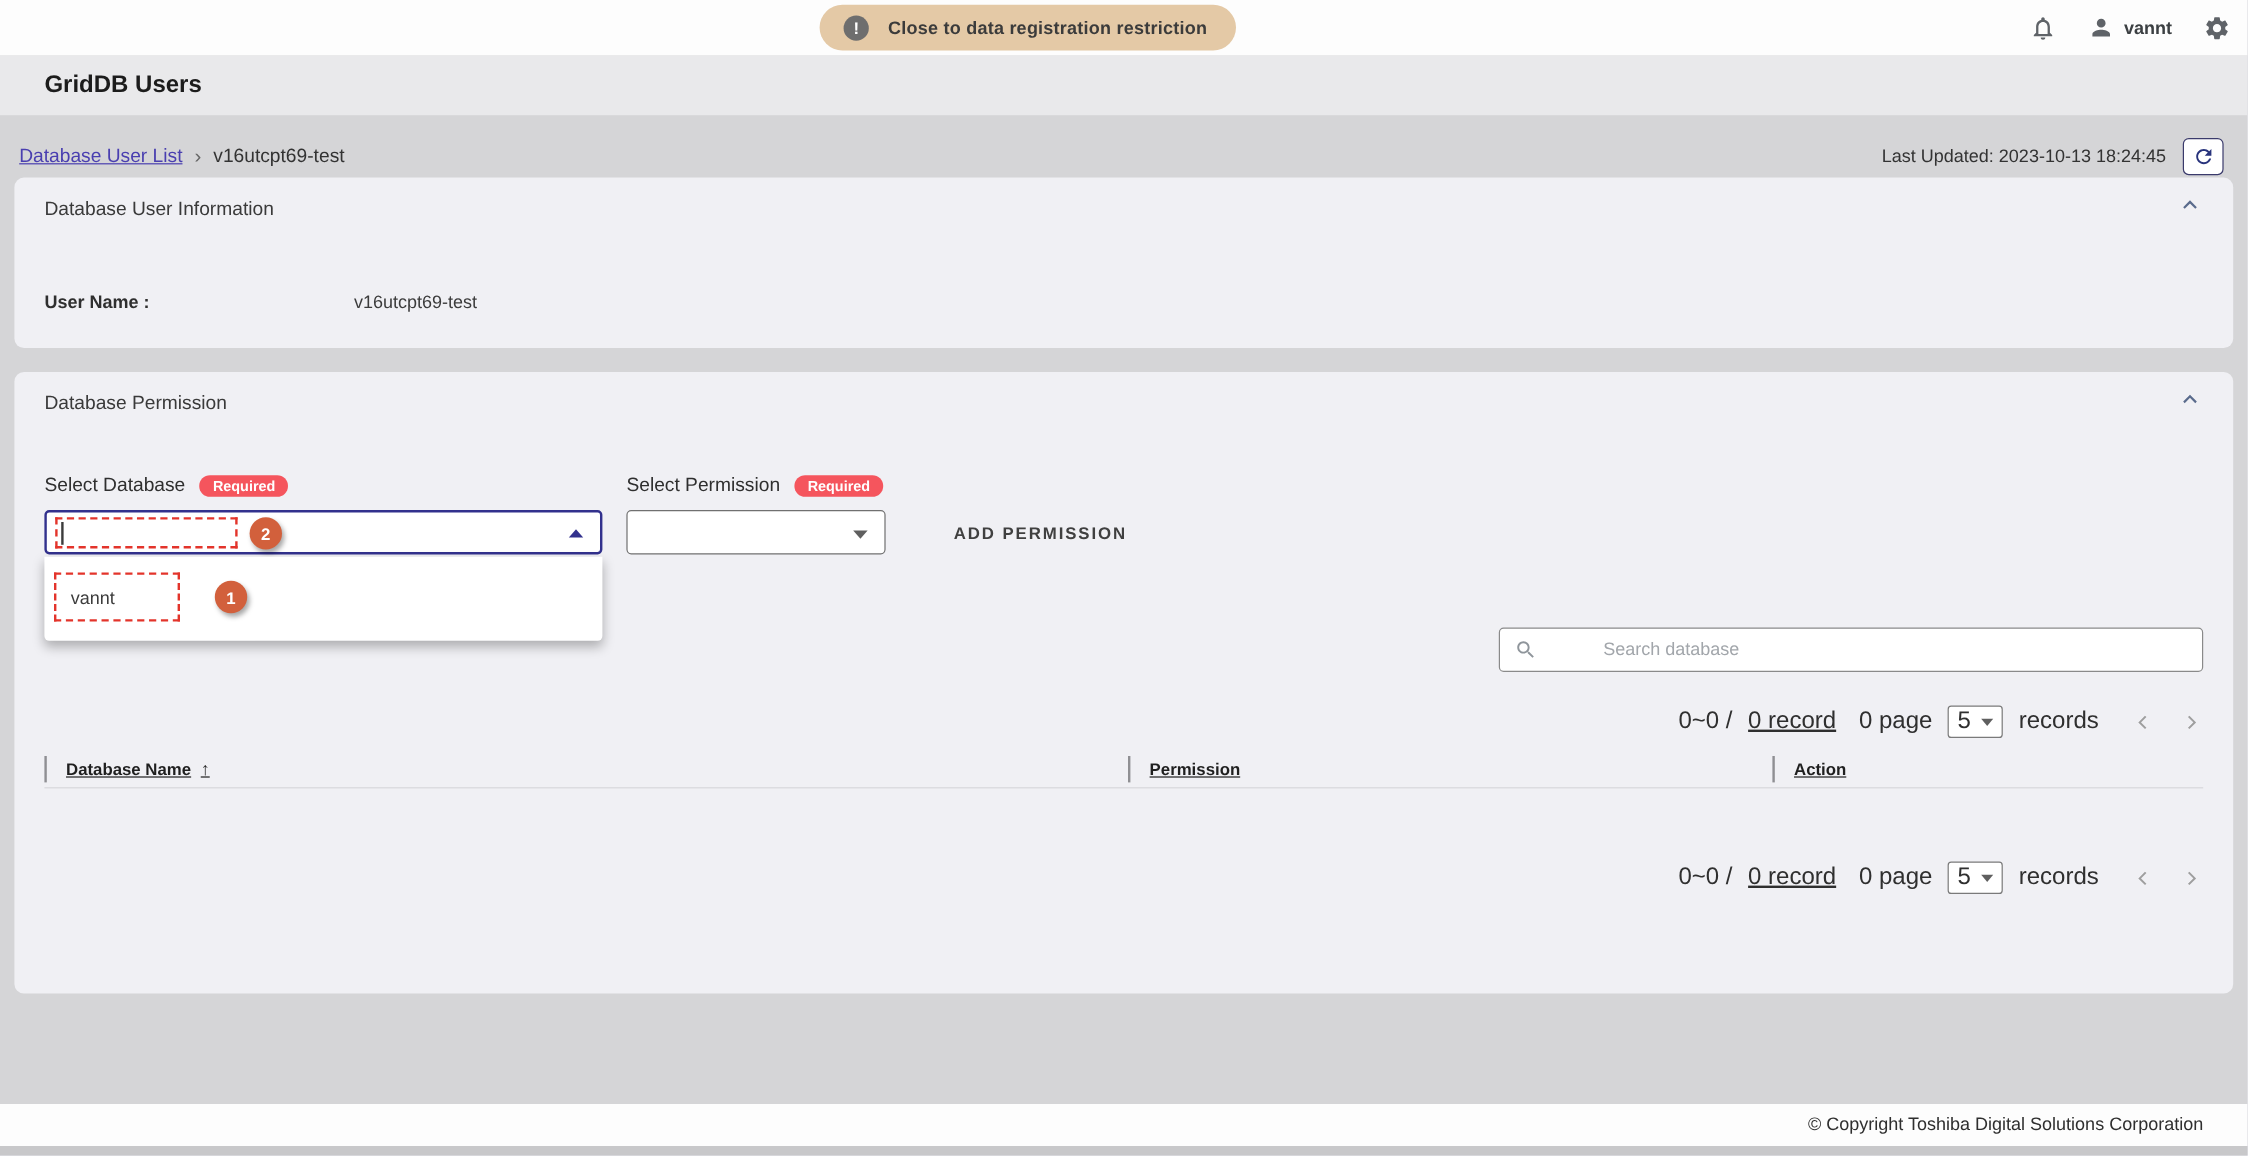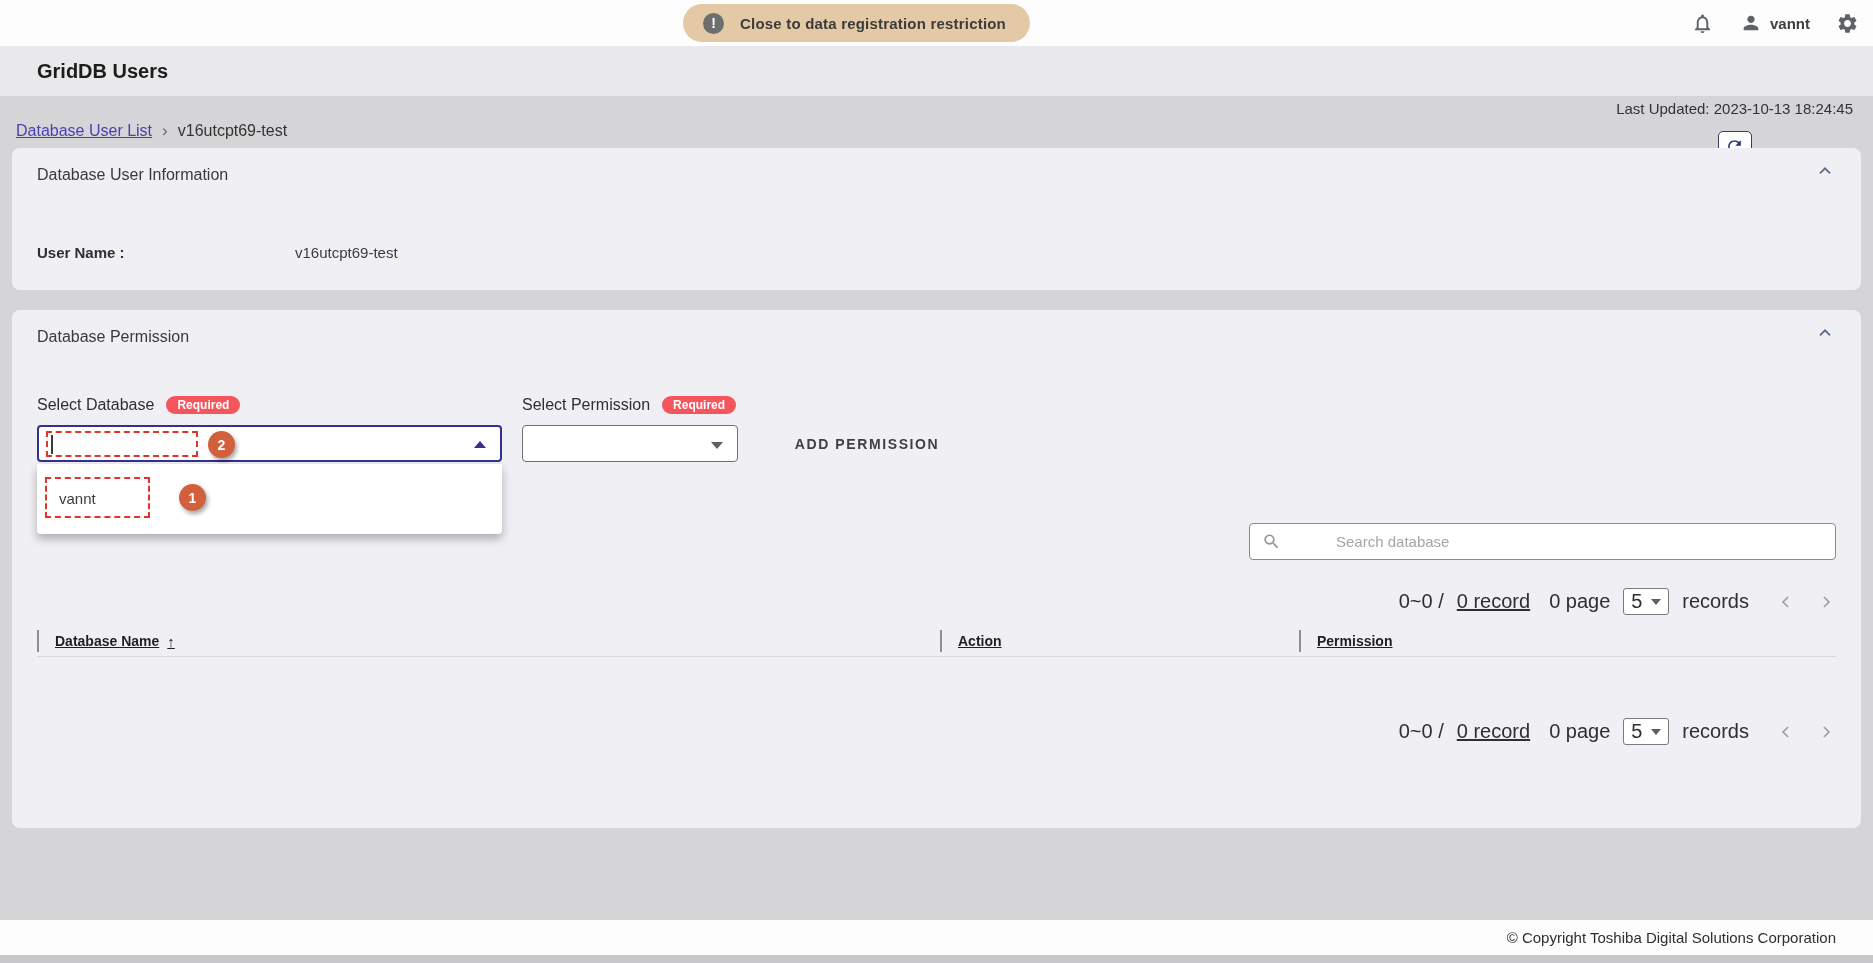--- a/index.html
+++ b/index.html
@@ -40,21 +40,21 @@
 
   
   .crumbrow {
     height:52px; display:flex; align-items:center; justify-content:space-between;
     padding:17px 16px 0 16px;
   }
   .crumbs { display:flex; align-items:center; gap:10px; font-size:16px; }
   .crumb-link { color:#4a3fb0; text-decoration:underline; cursor:pointer; }
   .crumb-sep { color:#666; font-size:17px; }
   .crumb-cur { color:#333; }
-  .crumb-right { display:flex; align-items:center; gap:14px; padding-right:4px;flex-direction:column; }
+  .crumb-right { display:flex; align-items:center; gap:14px; padding-right:4px; }
   .lastupd { font-size:15px; color:#333; }
   .refreshbtn {
     width:34px; height:31px; background:#fff; border:1px solid #3a3a6b; border-radius:5px;
     display:flex; align-items:center; justify-content:center; cursor:pointer;
   }
 
   
   .panel {
     background:#f0f0f4; border-radius:8px; margin:0 12px; position:relative;
   }
@@ -299,27 +299,27 @@
         </svg>
     </span>
   </div>
 
   <div class="tblhead">
     <div class="th th-c1">
       <span class="bar"></span>
       <span>Database Name</span>
       <span class="sortarrow">↑</span>
     </div>
+    <div class="th th-c2">
+      <span class="bar"></span>
+      <span>Permission</span>
+    </div>
     <div class="th th-c3">
       <span class="bar"></span>
       <span>Action</span>
-    </div>
-    <div class="th th-c2">
-      <span class="bar"></span>
-      <span>Permission</span>
     </div>
   </div>
 
   <div class="pagrow pag2">
     <span>0~0 /</span>
     <span class="record-link">0 record</span>
     <span style="margin-left:6px;">0 page</span>
     <span class="perpage">
       <span>5</span>
       <span class="mini-tri"></span>

